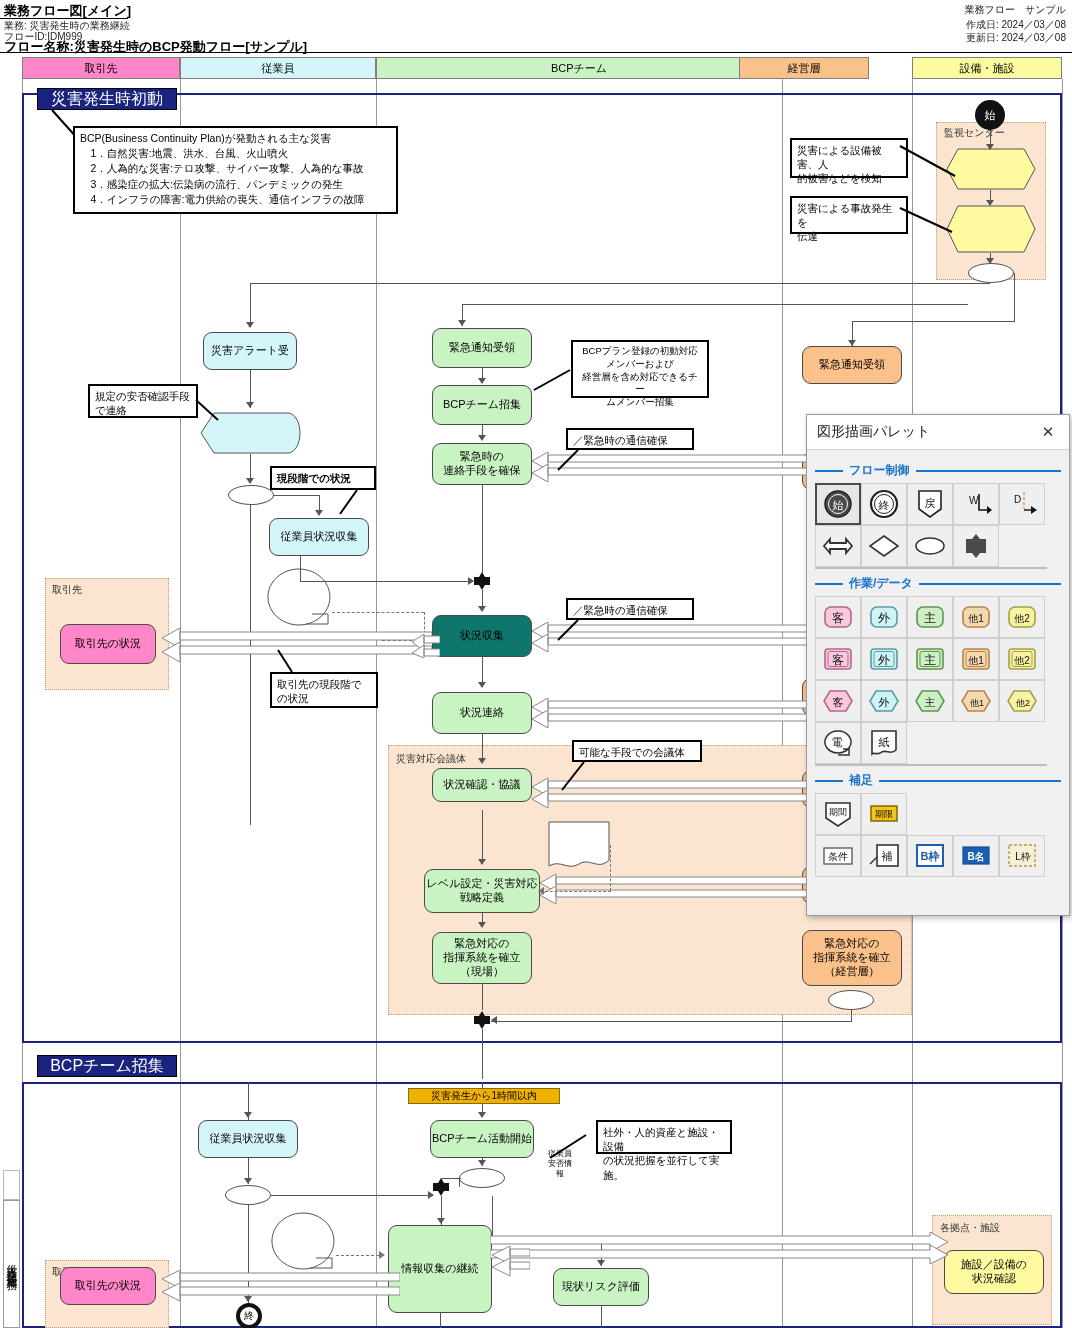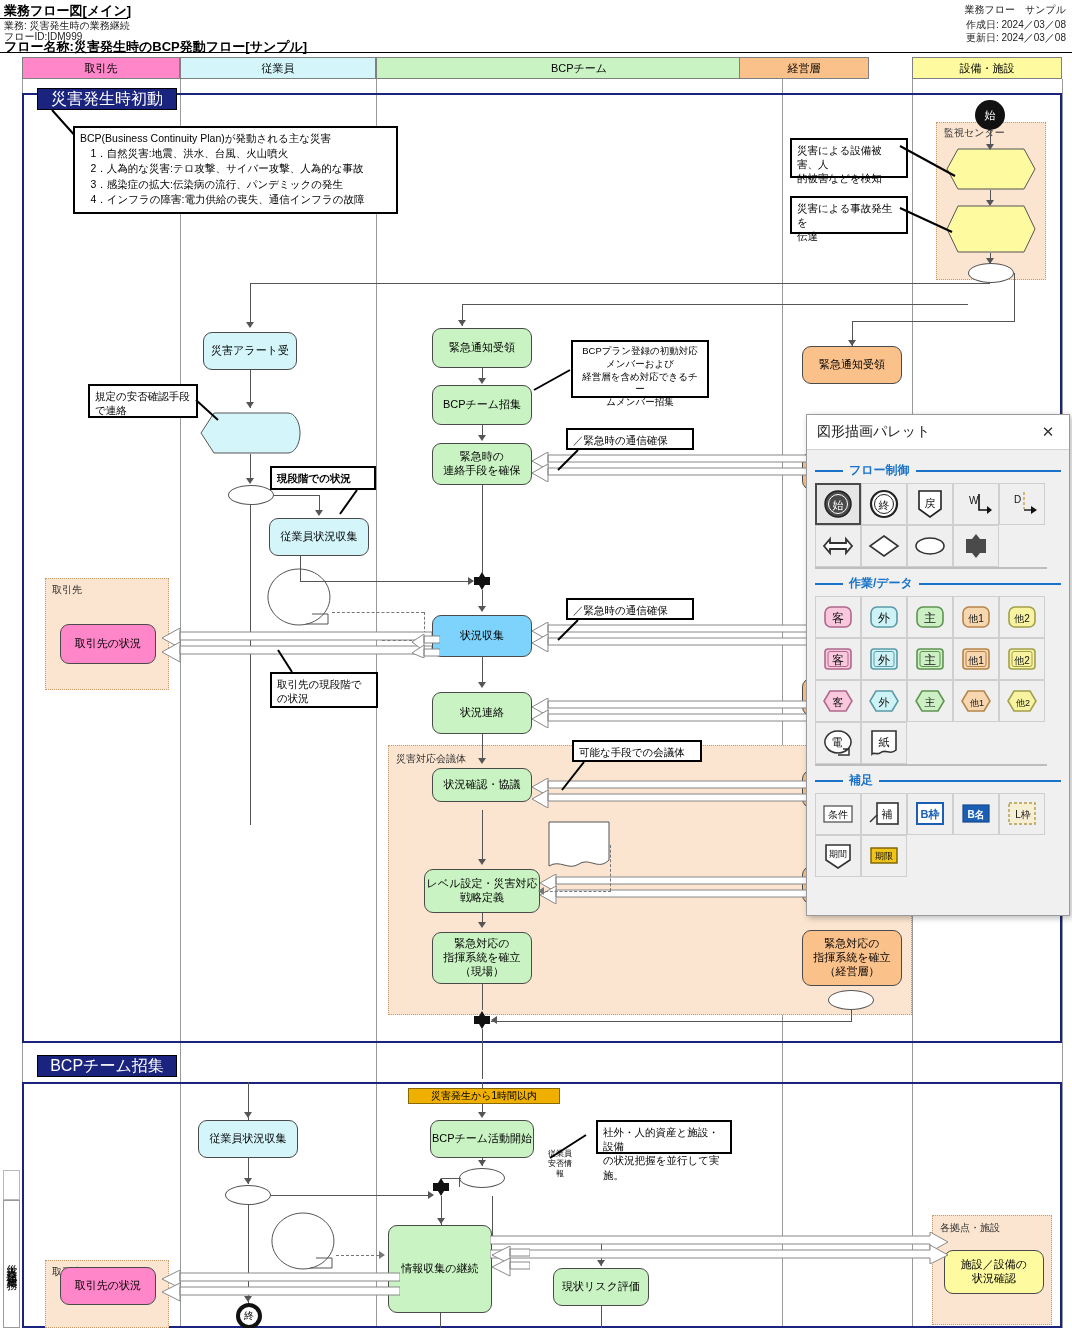--- a/index.html
+++ b/index.html
@@ -211,21 +211,21 @@
     </div>
   <div class="node rrect" style="left:432px;top:443px;width:100px;height:42px;background:#c9f3c3;white-space:pre-line;">緊急時の
 連絡手段を確保</div>
 
   <div class="syncbar" style="left:473px;top:572px;width:18px;height:18px;">
     <svg width="18" height="18" class="gsvg" viewBox="0 0 18 18">
         <polygon points="9,0 12,5 17,5 17,13 12,13 9,18 6,13 1,13 1,5 6,5" fill="#111"></polygon>
       </svg>
   </div>
 
-  <div class="node rrect" style="left:432px;top:615px;width:100px;height:42px;background:#7dd3fc;">
+  <div class="node rrect" style="left:432px;top:615px;width:100px;height:42px;background:#0f766e;">
     <span>状況収集</span>
     </div>
   <div class="node rrect" style="left:432px;top:692px;width:100px;height:42px;background:#c9f3c3;">
     <span>状況連絡</span>
     </div>
 
   <div class="group" style="left:388px;top:745px;width:524px;height:270px;"></div>
   <div class="group-lbl" style="left:396px;top:752px;">災害対応会議体</div>
 
   <div class="node rrect" style="left:432px;top:768px;width:100px;height:34px;background:#c9f3c3;">
@@ -675,20 +675,37 @@
       </div>
       <div class="rowbar"></div>
 
       <div class="sec">
         <div class="bar"></div>
         <div class="lbl">補足</div>
         <div class="bar2"></div>
       </div>
       <div class="row">
         <div class="cell">
+            <svg width="32" height="28" class="gsvg" viewBox="0 0 32 28">
+              <polygon points="4,3 28,3 28,18 16,26 4,18" fill="#fff" stroke="#333" stroke-width="1.6"></polygon>
+              <text x="16" y="15" font-size="9" fill="#111" text-anchor="middle" font-family="'Liberation Sans',sans-serif">期間</text>
+            </svg>
+          </div>
+        <div class="cell">
+            <svg width="32" height="26" class="gsvg" viewBox="0 0 32 26">
+              <rect x="3" y="5" width="26" height="15" fill="#f0c419" stroke="#7a6000" stroke-width="1.4"></rect>
+              <text x="16" y="16" font-size="9" fill="#111" text-anchor="middle" font-family="'Liberation Sans',sans-serif">期限</text>
+            </svg>
+          </div>
+        <div class="cell blank"></div>
+        <div class="cell blank"></div>
+        <div class="cell blank"></div>
+      </div>
+      <div class="row">
+        <div class="cell">
             <svg width="32" height="24" class="gsvg" viewBox="0 0 32 24">
               <rect x="2" y="4" width="28" height="16" fill="#fff" stroke="#555" stroke-width="1.3"></rect>
               <text x="16" y="16" font-size="10" fill="#111" text-anchor="middle" font-family="'Liberation Sans',sans-serif">条件</text>
             </svg>
           </div>
         <div class="cell">
             <svg width="32" height="26" class="gsvg" viewBox="0 0 32 26">
               <rect x="9" y="2" width="21" height="21" fill="#fff" stroke="#333" stroke-width="1.6"></rect>
               <path d="M2,21 L9,14" stroke="#333" stroke-width="1.4" fill="none"></path>
               <text x="19" y="17" font-size="11" fill="#111" text-anchor="middle" font-family="'Liberation Sans',sans-serif">補</text>
@@ -706,34 +723,17 @@
               <text x="16" y="17" font-size="10" fill="#fff" text-anchor="middle" font-weight="bold" font-family="'Liberation Sans',sans-serif">B名</text>
             </svg>
           </div>
         <div class="cell">
             <svg width="32" height="26" class="gsvg" viewBox="0 0 32 26">
               <rect x="3" y="2" width="26" height="21" fill="#f7efd4" stroke="#b59a4a" stroke-width="1.4" stroke-dasharray="3,2"></rect>
               <text x="17" y="17" font-size="10" fill="#111" text-anchor="middle" font-family="'Liberation Sans',sans-serif">L枠</text>
             </svg>
           </div>
       </div>
-      <div class="row">
-        <div class="cell">
-            <svg width="32" height="28" class="gsvg" viewBox="0 0 32 28">
-              <polygon points="4,3 28,3 28,18 16,26 4,18" fill="#fff" stroke="#333" stroke-width="1.6"></polygon>
-              <text x="16" y="15" font-size="9" fill="#111" text-anchor="middle" font-family="'Liberation Sans',sans-serif">期間</text>
-            </svg>
-          </div>
-        <div class="cell">
-            <svg width="32" height="26" class="gsvg" viewBox="0 0 32 26">
-              <rect x="3" y="5" width="26" height="15" fill="#f0c419" stroke="#7a6000" stroke-width="1.4"></rect>
-              <text x="16" y="16" font-size="9" fill="#111" text-anchor="middle" font-family="'Liberation Sans',sans-serif">期限</text>
-            </svg>
-          </div>
-        <div class="cell blank"></div>
-        <div class="cell blank"></div>
-        <div class="cell blank"></div>
-      </div>
 
     </div>
   </div>
 
 </div>
 
 </body></html>

